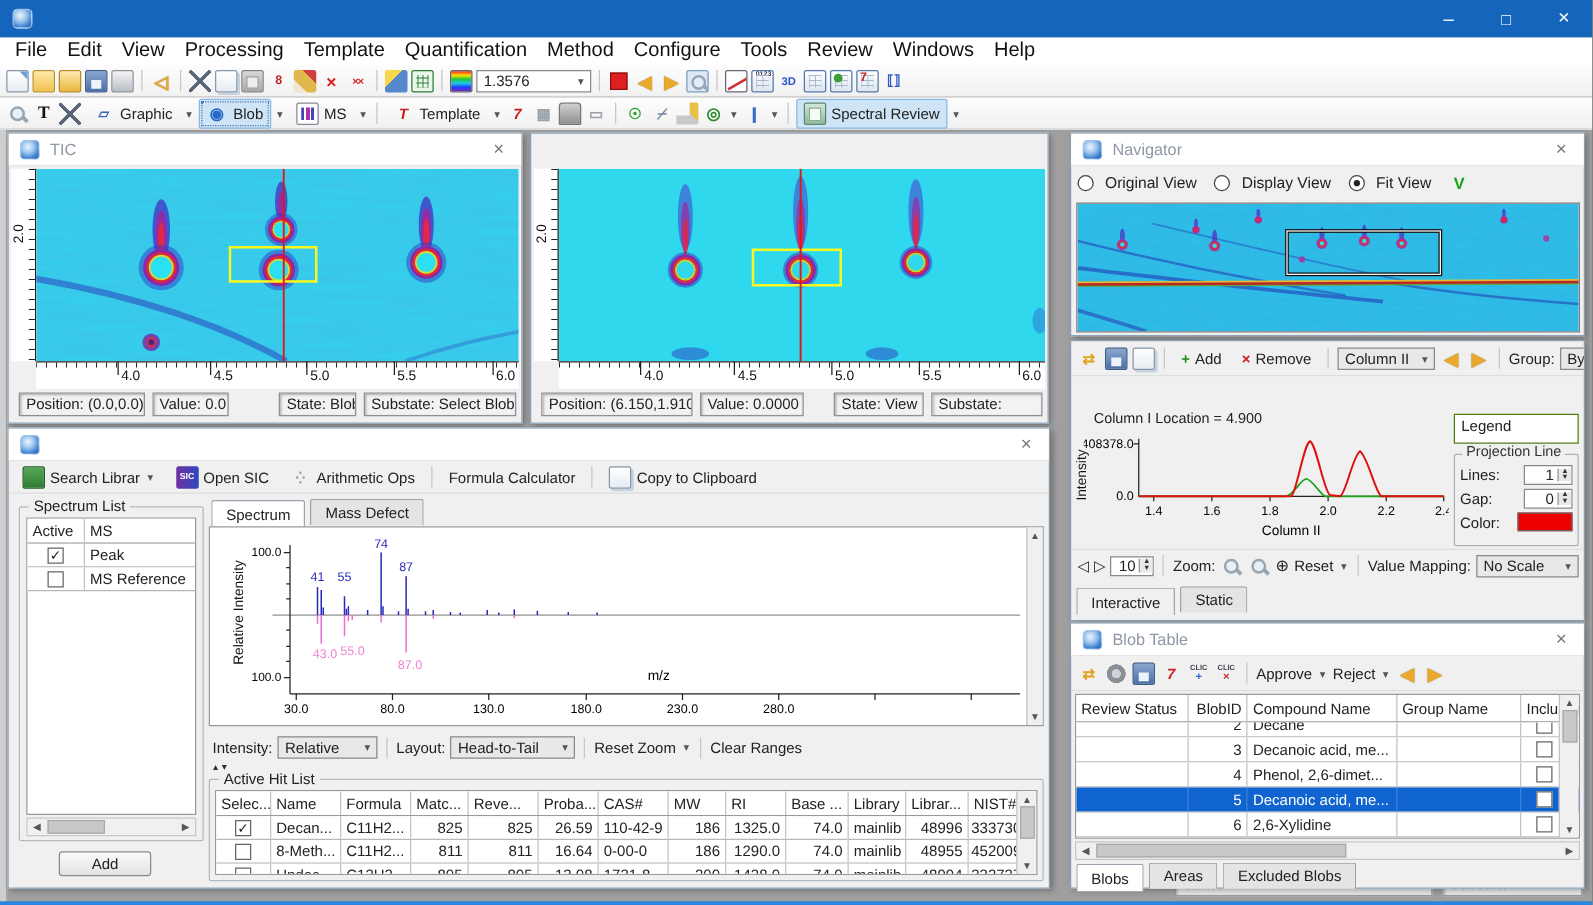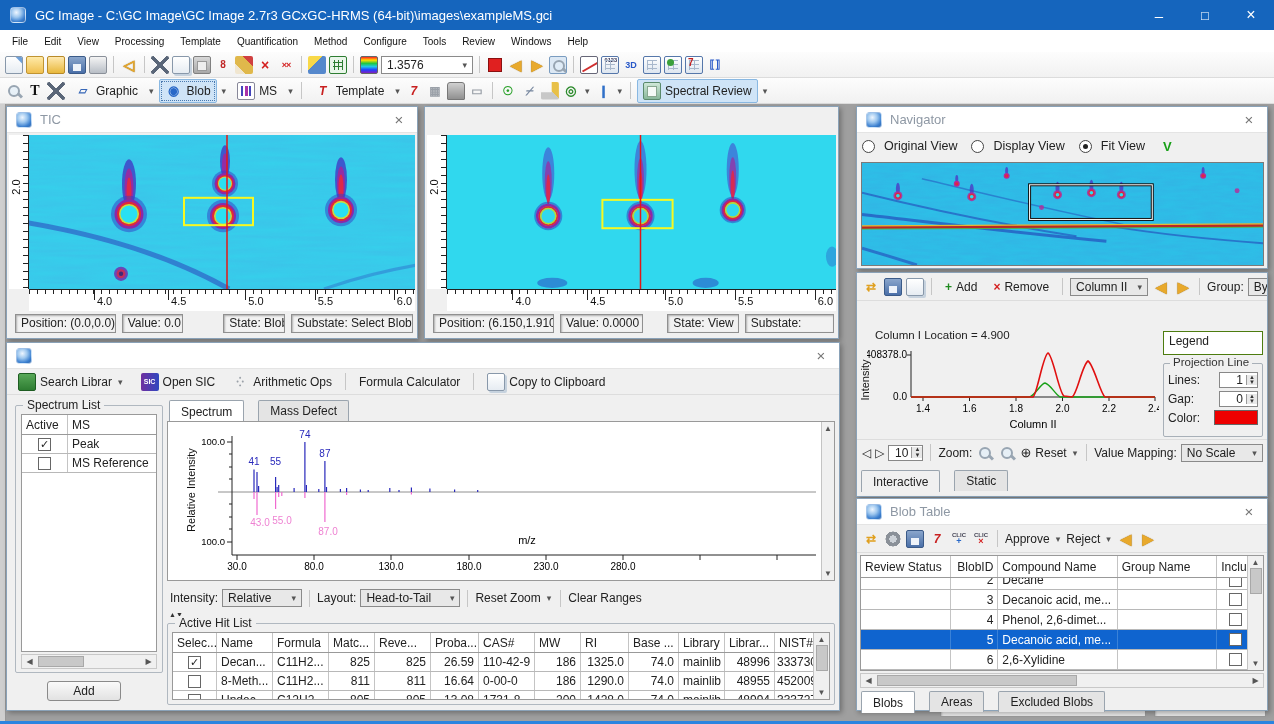--- a/index.html
+++ b/index.html
@@ -9,21 +9,21 @@
 .titlebar{position:absolute;left:0;top:0;width:100%;height:30px;background:#1565bd;display:flex;align-items:center;gap:9px;padding-left:10px;color:#fff}
 .orb{width:16px;height:16px;border-radius:4px;background:radial-gradient(circle at 38% 32%,#eef6ff,#9cc6ee 38%,#3c80d0 72%,#2a62a8);border:1px solid rgba(255,255,255,.5);flex:none}
 .title-text{font-size:13px;white-space:nowrap}
 .winbtns{margin-left:auto;display:flex;height:100%}
 .winbtn{width:46px;display:flex;align-items:center;justify-content:center;font-size:13px;color:#fff}
 .g-min::after{content:"–";font-size:15px}
 .g-max::after{content:"□";font-size:13px}
 .g-close::after{content:"×";font-size:16px}
 
 .menubar{position:absolute;left:0;top:30px;width:100%;height:22px;background:#fff;display:flex;align-items:center;padding-left:4px}
-.menu-item{padding:2px 8px;font-size:10px;color:#111;white-space:nowrap}
+.menu-item{padding:2px 8px;font-size:16px;color:#111;white-space:nowrap}
 
 .tb{position:absolute;left:0;width:100%;background:linear-gradient(#fdfdfd,#f1f1f1);display:flex;align-items:center;gap:3px;padding:0 5px;border-bottom:1px solid #dcdcdc}
 .tb1{top:52px;height:26px}.tb2{top:78px;height:26px}
 .sep{width:1px;height:17px;background:#c6c6c6;margin:0 3px;flex:none}
 .ic{width:18px;height:18px;border-radius:2px;display:inline-flex;align-items:center;justify-content:center;font-size:11px;font-weight:bold;flex:none;position:relative;overflow:hidden}
 .i-page{background:linear-gradient(#fff,#e6ecf2);border:1px solid #8898aa}
 .i-pagea::after{content:"◥";position:absolute;right:0;top:-2px;color:#6fa0d8;font-size:8px}
 .i-folder{background:linear-gradient(#ffeaa8,#f0c050);border:1px solid #c09432}
 .i-folder2{background:linear-gradient(#ffe9b0,#e8b83c);border:1px solid #b88a28}
 .i-floppy{background:linear-gradient(#8aa6cc,#4a6fa8);border:1px solid #3a5a88}
@@ -111,21 +111,21 @@
 .navcheck{color:#18a018;font-weight:bold;font-size:13px;margin-left:4px}
 
 .fs{border:1px solid #a8b0b8;position:relative;border-radius:2px}
 .fs>.lg{position:absolute;top:-8px;left:6px;background:#f0f0f0;padding:0 3px;font-size:11.5px;color:#333}
 .spin{display:inline-flex;align-items:center;border:1px solid #888;background:#fff}
 .spinval{padding:0 3px;text-align:right;font-size:12px}
 .spinbtns{display:flex;flex-direction:column;border-left:1px solid #999;background:#e8e8e8}
 .spinbtns span{font-size:6px;line-height:.9;padding:0 2px;color:#333}
 .spinbtns span.u::after{content:"▲"}.spinbtns span.d::after{content:"▼"}
 
-.tabs{display:flex;align-items:flex-end;gap:14px}
+.tabs{display:flex;align-items:flex-start;gap:4px}
 .tab{padding:3px 11px;border:1px solid #9aa4ae;border-bottom:none;background:#e4e4e4;font-size:12px;border-radius:2px 2px 0 0;white-space:nowrap}
 .tab.active{background:#f0f0f0;position:relative;top:1px;padding-top:4px}
 
 .trow{display:flex;align-items:center;border-bottom:1px solid #b8b8b8;background:#fff}
 .trow.head{background:#fff;font-size:12px;border-bottom:1px solid #999}
 .tcell{padding:1px 4px;font-size:12px;white-space:nowrap;overflow:hidden;border-right:1px solid #c4c4c4;height:100%;display:flex;align-items:center}
 .num{justify-content:flex-end}
 .cb{width:13px;height:13px;border:1px solid #666;background:#fff;display:inline-flex;align-items:center;justify-content:center;font-size:11px;color:#222;flex:none}
 .selrow{background:#0f64cf !important;color:#fff}
 .selrow .tcell{border-right-color:#3a82d8}
@@ -144,21 +144,20 @@
 .bg-box{position:absolute;height:19px;border:1px solid #9a9a9a;box-shadow:inset 1px 1px 2px rgba(0,0,0,.2);background:#e8e8e8;padding:1px 5px;font-size:12px;color:#444;z-index:1;overflow:hidden}
 svg text{font-family:"Liberation Sans",sans-serif}
 </style>
 </head>
 <body>
 
 <div class="app">
 
   <div class="titlebar">
     <span class="orb"></span>
-    <span class="title-text">GC Image - C:\GC Image\GC Image 2.7r3 GCxGC-HRMS (64-bit)\images\exampleMS.gci</span>
     <div class="winbtns">
       <span class="winbtn g-min"></span>
       <span class="winbtn g-max"></span>
       <span class="winbtn g-close"></span>
     </div>
   </div>
 
   <div class="menubar">
     <span class="menu-item">File</span>
     <span class="menu-item">Edit</span>

